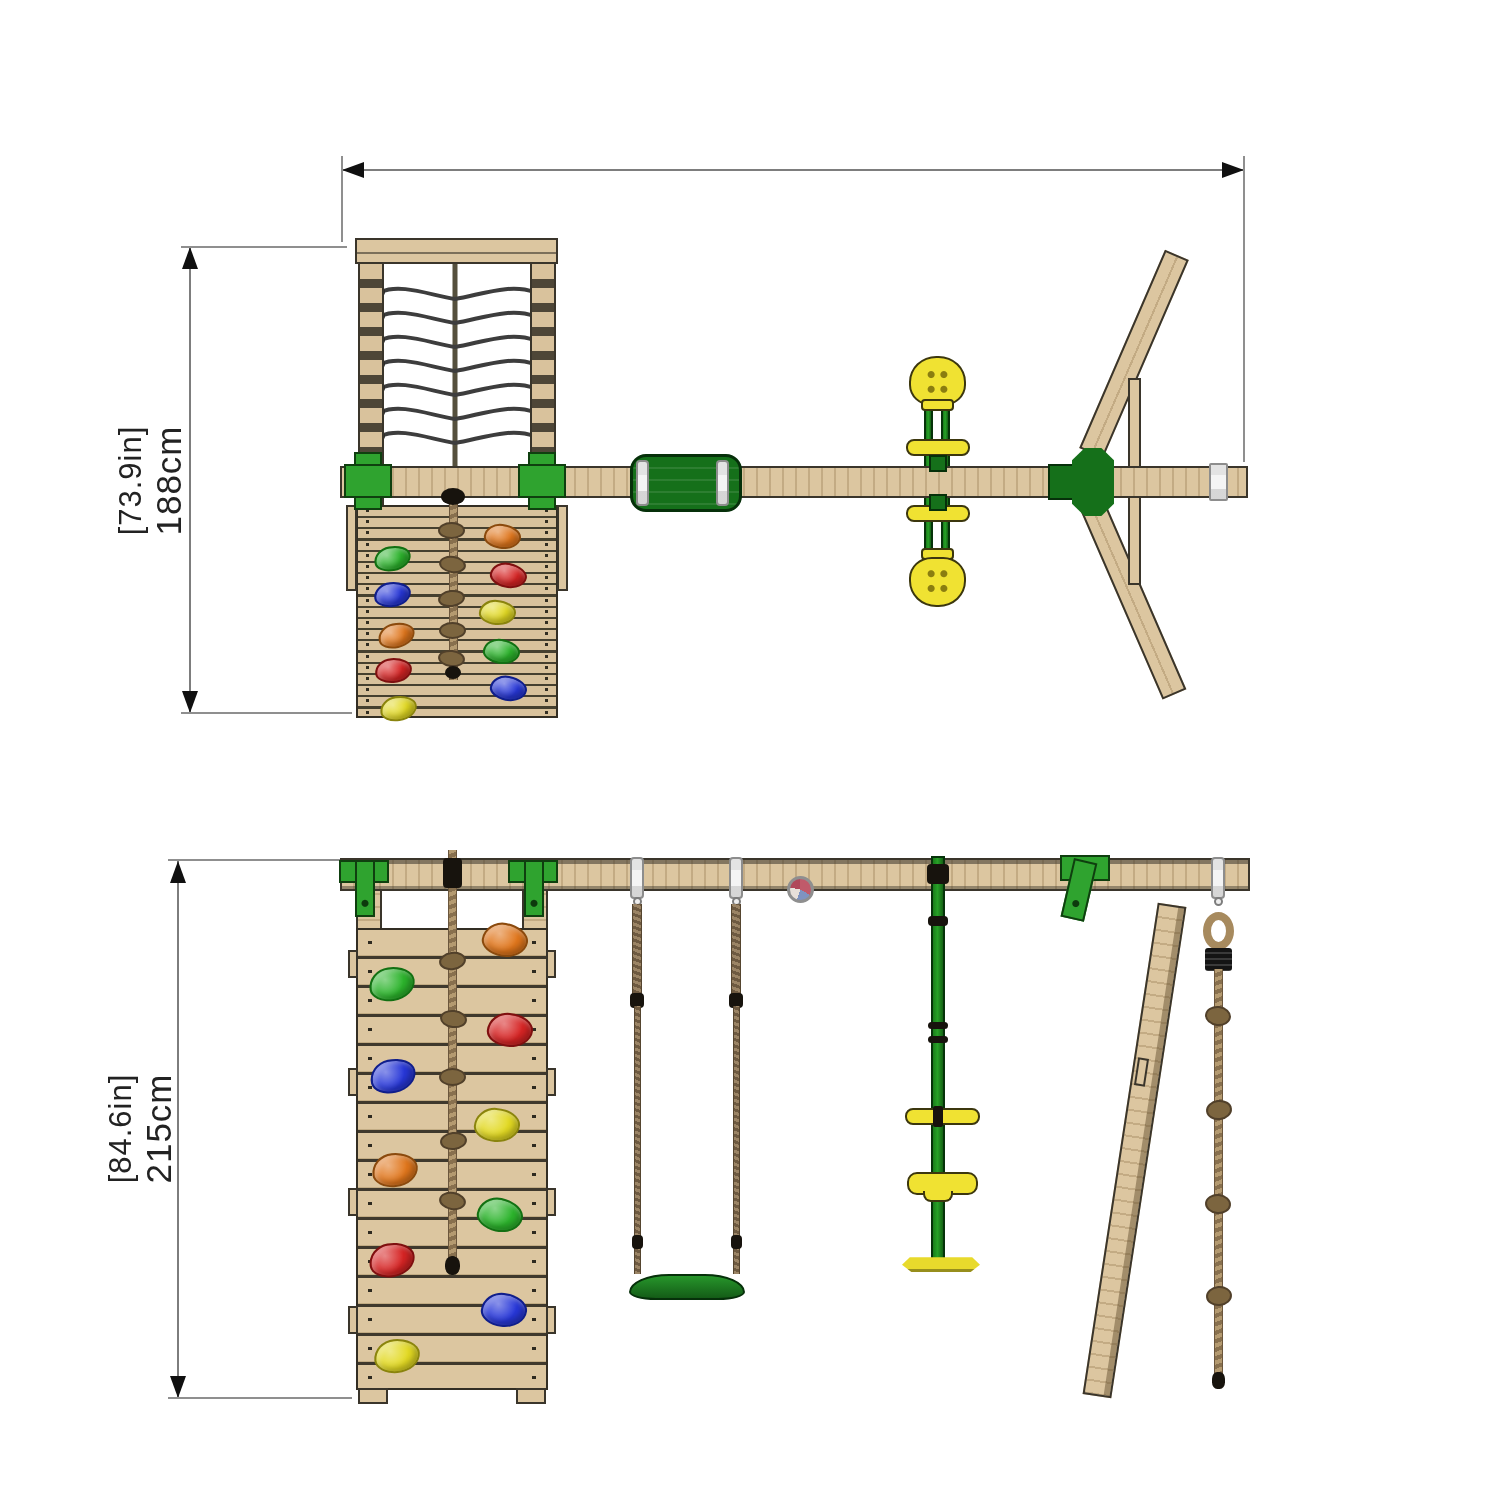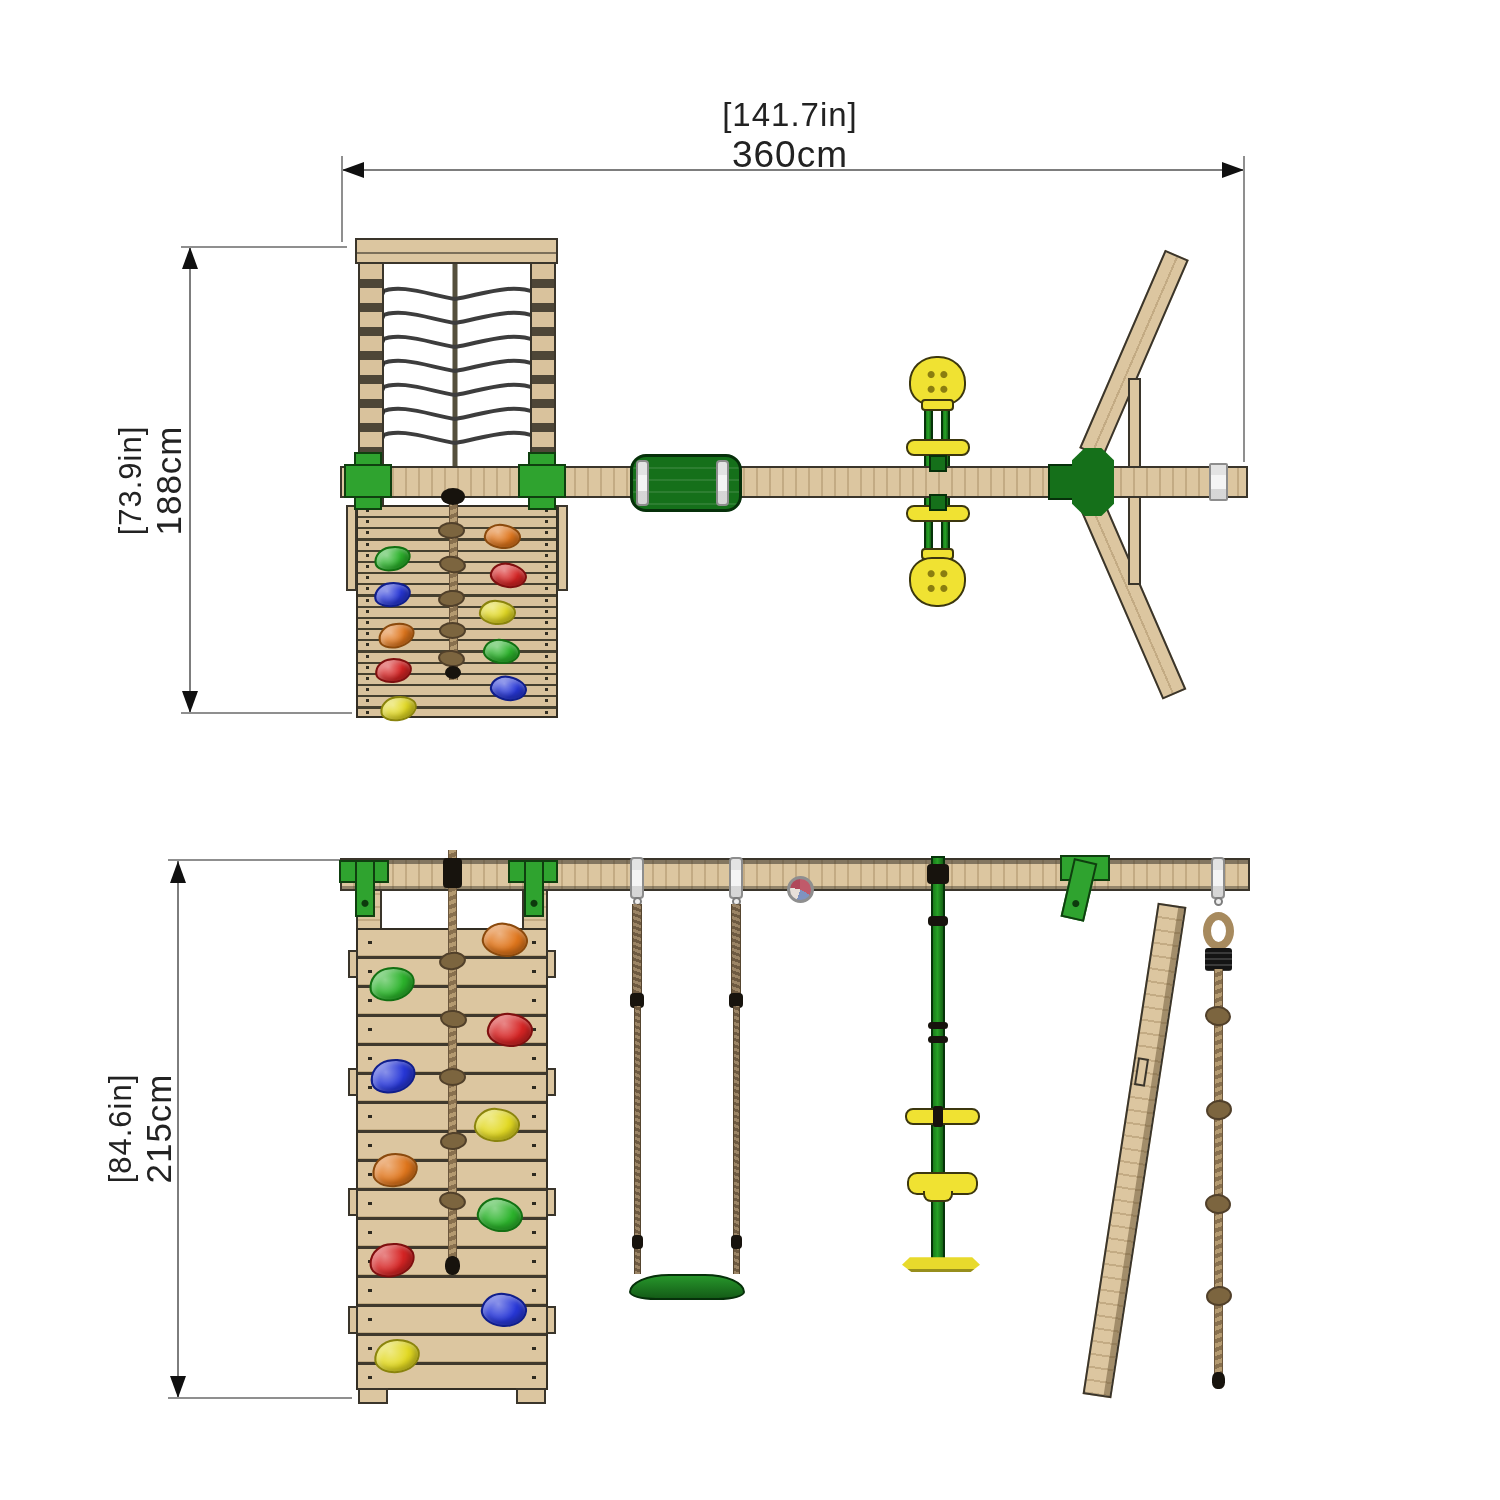--- a/index.html
+++ b/index.html
@@ -50,24 +50,20 @@
         border-radius:46% 54% 52% 48% / 58% 46% 54% 42%;
         box-shadow:inset 3px 3px 5px rgba(255,255,255,.35), inset -3px -3px 6px rgba(0,0,0,.30);}
   .holds-layer{position:absolute;left:0;top:0;width:1500px;height:1500px;pointer-events:none;}
   .postwrap{position:absolute;background:repeating-linear-gradient(180deg,#d9c29c 0 15px,#4e4637 15px 24px);border:2px solid #3a352b;box-sizing:border-box;}
 </style>
 </head>
 <body>
 
 <div id="canvas">
 
-  <div class="dimlabel" style="left:655px;top:96px;width:270px;">
-    <div class="dim-in">[141.7in]</div>
-    <div class="dim-cm">360cm</div>
-  </div>
   <div class="dimline" style="left:342px;top:169px;width:902px;height:2px;"></div>
   <div class="arr arr-left" style="left:342px;top:162px;"></div>
   <div class="arr arr-right" style="left:1222px;top:162px;"></div>
   <div class="extline" style="left:341px;top:156px;width:2px;height:86px;"></div>
   <div class="extline" style="left:1243px;top:156px;width:2px;height:306px;"></div>
 
   <div class="dimlabel vlabel" style="left:55px;top:388px;width:190px;height:185px;">
     <div class="dim-in" style="font-size:31px;">[73.9in]</div>
     <div class="dim-cm" style="font-size:35px;">188cm</div>
   </div>

